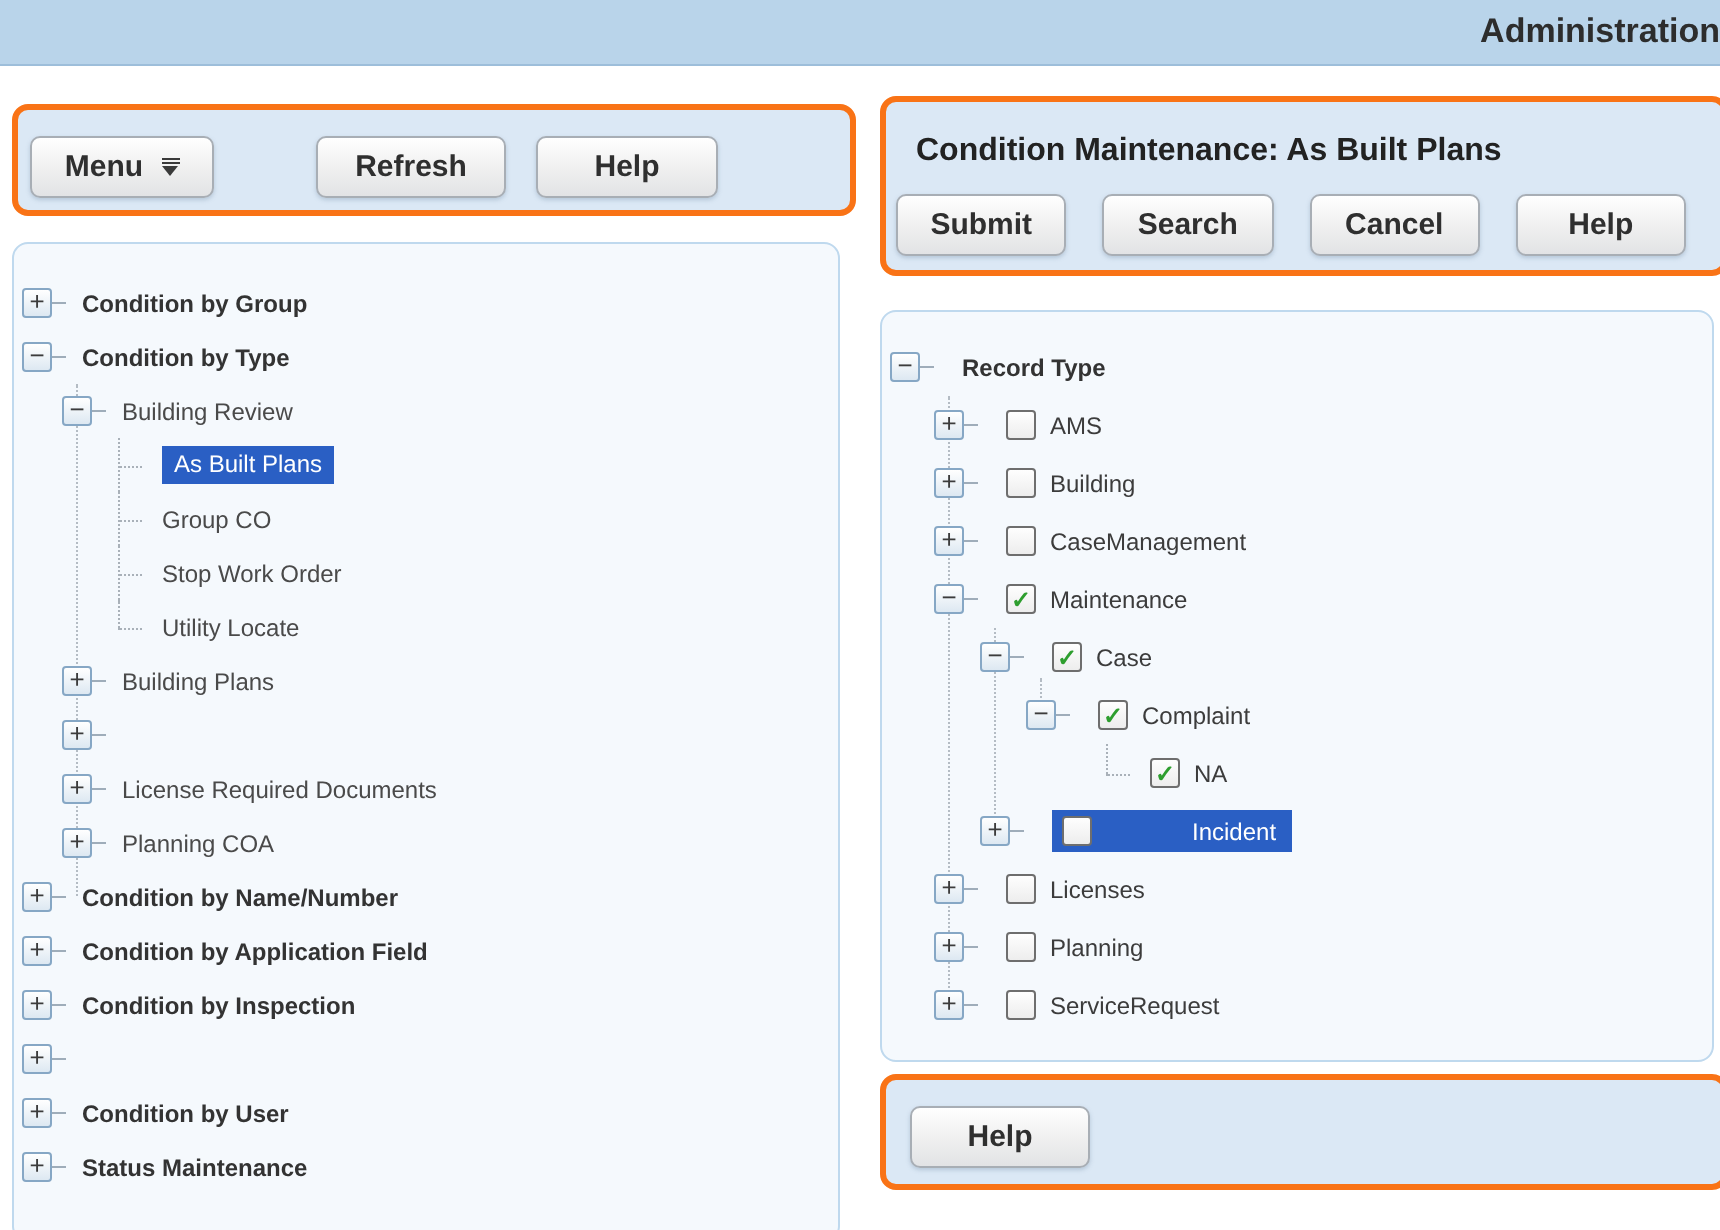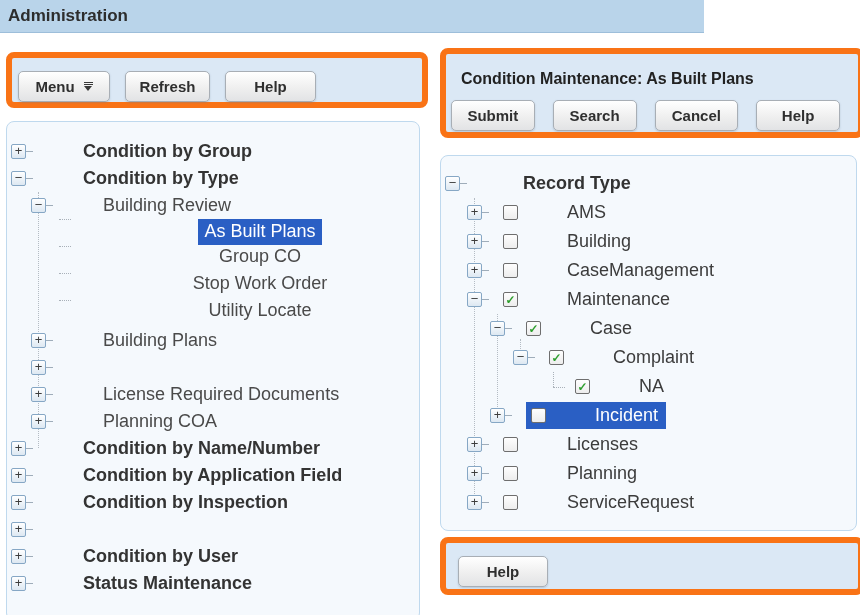--- a/index.html
+++ b/index.html
@@ -2,76 +2,76 @@
 <html><head>
 <meta charset="utf-8">
 <style>
   html,body{margin:0;padding:0;}
   body{
     width:860px;height:615px;position:relative;overflow:hidden;background:#fff;
     font-family:"Liberation Sans",sans-serif;
   }
   
   .titlebar{
-    position:absolute;left:0;top:0;width:704px;height:32px;
+    position:absolute;left:0;top:0;width:860px;height:32px;
     background:#b9d4ea;border-bottom:1px solid #9dbeda;
-    display:flex;align-items:center;
+    display:flex;align-items:center;justify-content:flex-end;
   }
   .titlebar .t{font-size:17px;font-weight:bold;color:#2d2d2d;padding-left:8px;}
   
-  .bluepanel{position:absolute;background:#dbe8f5;border:6px solid #f97316;border-radius:8px;box-sizing:border-box;}
+  .bluepanel{position:absolute;background:#dbe8f5;border:3px solid #f97316;border-radius:8px;box-sizing:border-box;}
   .whitepanel{position:absolute;background:#f5f9fd;border:1px solid #bfd9ee;border-radius:8px;box-sizing:border-box;overflow:hidden;}
   
   .btn{
     display:inline-flex;align-items:center;justify-content:center;box-sizing:border-box;
     height:31px;border:1px solid #a8aeb5;border-radius:5px;
     background:linear-gradient(#ffffff,#efefef 55%,#e2e3e5);
     box-shadow:0 1px 2px rgba(110,135,160,.35);
     font-size:15px;font-weight:bold;color:#2f2f2f;cursor:default;
   }
   .menu-icon{display:inline-block;width:9px;margin-left:9px;}
   .menu-icon i{display:block;}
   .menu-icon .bar{height:1px;background:#3a3a3a;margin-bottom:1px;}
   .menu-icon .tri{width:0;height:0;border-left:4.5px solid transparent;border-right:4.5px solid transparent;border-top:5px solid #3a3a3a;}
   
   .rows{position:relative;z-index:1;}
   .trow{display:flex;align-items:center;height:27px;}
   .rrow{display:flex;align-items:center;height:29px;}
-  .l0{padding-left:4px;}  .l1{padding-left:24px;}  .leaf{padding-left:52px;flex-direction:column;}
+  .l0{padding-left:4px;}  .l1{padding-left:24px;}  .leaf{padding-left:52px;}
   .r0{padding-left:4px;}  .r1{padding-left:26px;}  .r2{padding-left:49px;}
   .r3{padding-left:72px;} .r4{padding-left:112px;}
   .expander{
     flex:none;width:15px;height:15px;box-sizing:border-box;border:1px solid #86a7c5;border-radius:2px;
     background:linear-gradient(#ffffff,#dde8f2);color:#3c3c3c;
     font-size:13px;line-height:12px;text-align:center;cursor:default;
   }
   .dash{flex:none;width:7px;height:1px;background:#9fadba;margin-right:8px;}
   .rrow .dash{margin-right:14px;}
   .lconn{flex:none;width:16px;position:relative;align-self:stretch;margin-right:6px;}
   .lconn::before{content:"";position:absolute;left:0;top:0;height:50%;border-left:1px dotted #a9b1b9;}
   .lconn.mid::before{height:100%;}
   .lconn::after{content:"";position:absolute;left:0;top:50%;width:12px;border-top:1px dotted #a9b1b9;}
   .cb{
     flex:none;width:13px;height:13px;box-sizing:content-box;border:1px solid #6e6e6e;border-radius:2px;
     background:linear-gradient(#fefefe,#ededed);margin-right:7px;
     display:flex;align-items:center;justify-content:center;
     color:#2e9e2e;font-size:12px;font-weight:bold;line-height:12px;
   }
-  .lbl{font-size:18px;color:#4a4a4a;white-space:nowrap;margin-left:42px;}
+  .lbl{font-size:12px;color:#4a4a4a;white-space:nowrap;}
   .rl{color:#3c3c3c;}
   .b{font-weight:bold;color:#333;}
   .sel{background:#2a5fc4;color:#fff;padding:2px 6px 3px 6px;}
-  .selwrap{display:inline-flex;align-items:center;background:#2a5fc4;padding:3px 8px 3px 5px;}
+  .selwrap{display:inline-flex;align-items:center;background:#2a5fc4;padding:3px 8px 3px 5px;gap:43px;}
   .selwrap .lbl{color:#fff;}
   .guide{position:absolute;width:0;border-left:1px dotted #b4bcc4;z-index:0;}
   
   #left-toolbar{left:6px;top:52px;width:422px;height:56px;}
   #left-toolbar .btnrow{padding:13px 0 0 6px;display:flex;}
   #btn-menu{width:92px;margin-right:15px;}
-  #btn-refresh{width:85px;margin-right:15px;}
+  #btn-refresh{width:95px;margin-right:15px;margin-left:36px;}
   #btn-lhelp{width:91px;}
   #right-header{left:440px;top:48px;width:424px;height:90px;}
   #right-header .ptitle{font-size:16px;font-weight:bold;color:#222;padding:16px 0 0 15px;white-space:nowrap;}
   #right-header .btnrow{padding:12px 0 0 5px;display:flex;}
   #right-header .btn{width:90px;margin-right:18px;}
   #left-tree{left:6px;top:121px;width:414px;height:500px;}
   #left-tree .rows{padding-top:16px;}
   #right-tree{left:440px;top:155px;width:417px;height:376px;}
   #right-tree .rows{padding-top:13px;}
   #bottom-help{left:440px;top:537px;width:424px;height:58px;}

